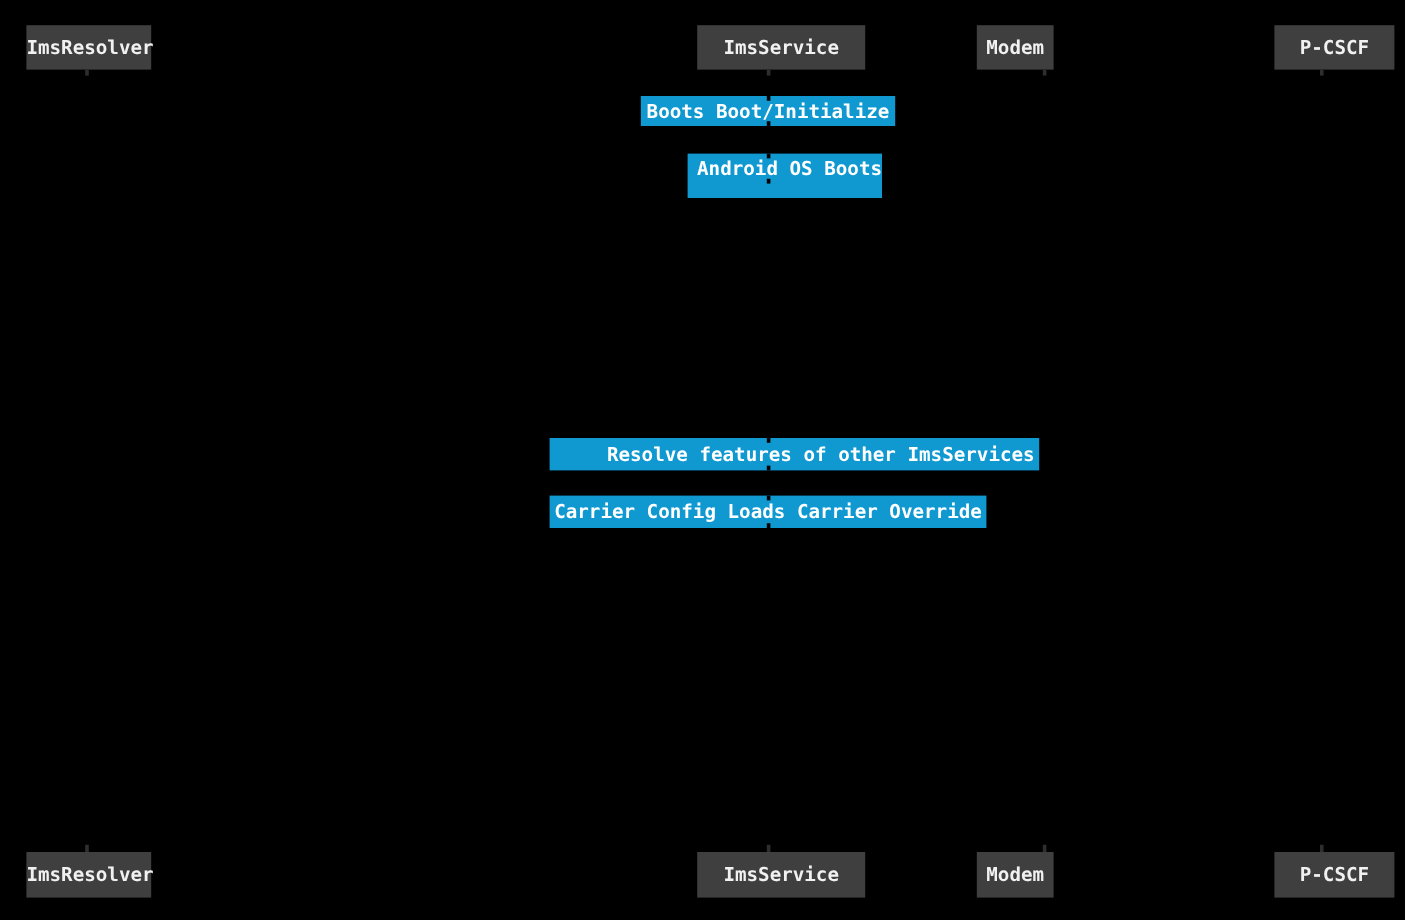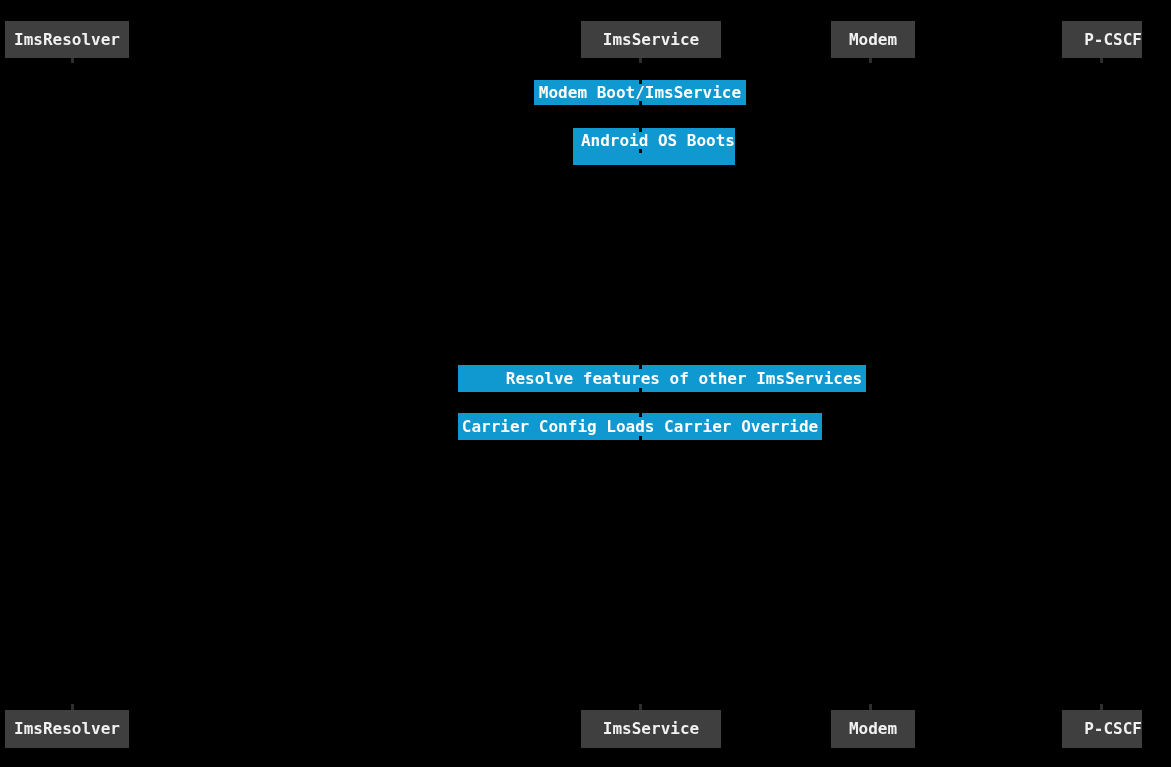--- a/index.html
+++ b/index.html
@@ -21,24 +21,24 @@
     line-height: 37px;
     background: #3F3F3F;
     color: #F1F1F1;
     font-size: 16px;
     font-weight: bold;
     text-align: center;
     white-space: nowrap;
   }
   .row-top    { top: 21px; }
   .row-bottom { top: 710px; height: 38px; line-height: 38px; }
-  .col-imsresolver { left: 5px;    width: 124px; }
+  .col-imsresolver { left: 22px;    width: 104px; }
   .col-imsservice  { left: 581px;  width: 140px; }
-  .col-modem       { left: 831px;  width: 84px;  }
-  .col-pcscf       { left: 1062px; width: 80px; text-align: right;  }
+  .col-modem       { left: 814px;  width: 64px;  }
+  .col-pcscf       { left: 1062px; width: 100px;  }
 
   .note {
     position: absolute;
     background: #1098D0;
     color: #FFFFFF;
     font-size: 16px;
     font-weight: bold;
     text-align: center;
     white-space: nowrap;
   }
@@ -85,21 +85,21 @@
   <div class="participant row-top col-imsresolver">ImsResolver</div>
   <div class="participant row-top col-imsservice">ImsService</div>
   <div class="participant row-top col-modem">Modem</div>
   <div class="participant row-top col-pcscf">P-CSCF</div>
 
   <div class="tick tick-top tick-x1"></div>
   <div class="tick tick-top tick-x2"></div>
   <div class="tick tick-top tick-x3"></div>
   <div class="tick tick-top tick-x4"></div>
 
-  <div class="note note-1">Modem Boot/ImsService</div>
+  <div class="note note-1">Boots Boot/Initialize</div>
   <div class="note note-2">Android OS Boots</div>
   <div class="note note-3">Resolve features of other ImsServices</div>
   <div class="note note-4">Carrier Config Loads Carrier Override</div>
 
   <div class="dash dash-n1t"></div>
   <div class="dash dash-n1b"></div>
   <div class="dash dash-n2t"></div>
   <div class="dash dash-n2b"></div>
   <div class="dash dash-n3t"></div>
   <div class="dash dash-n3b"></div>

